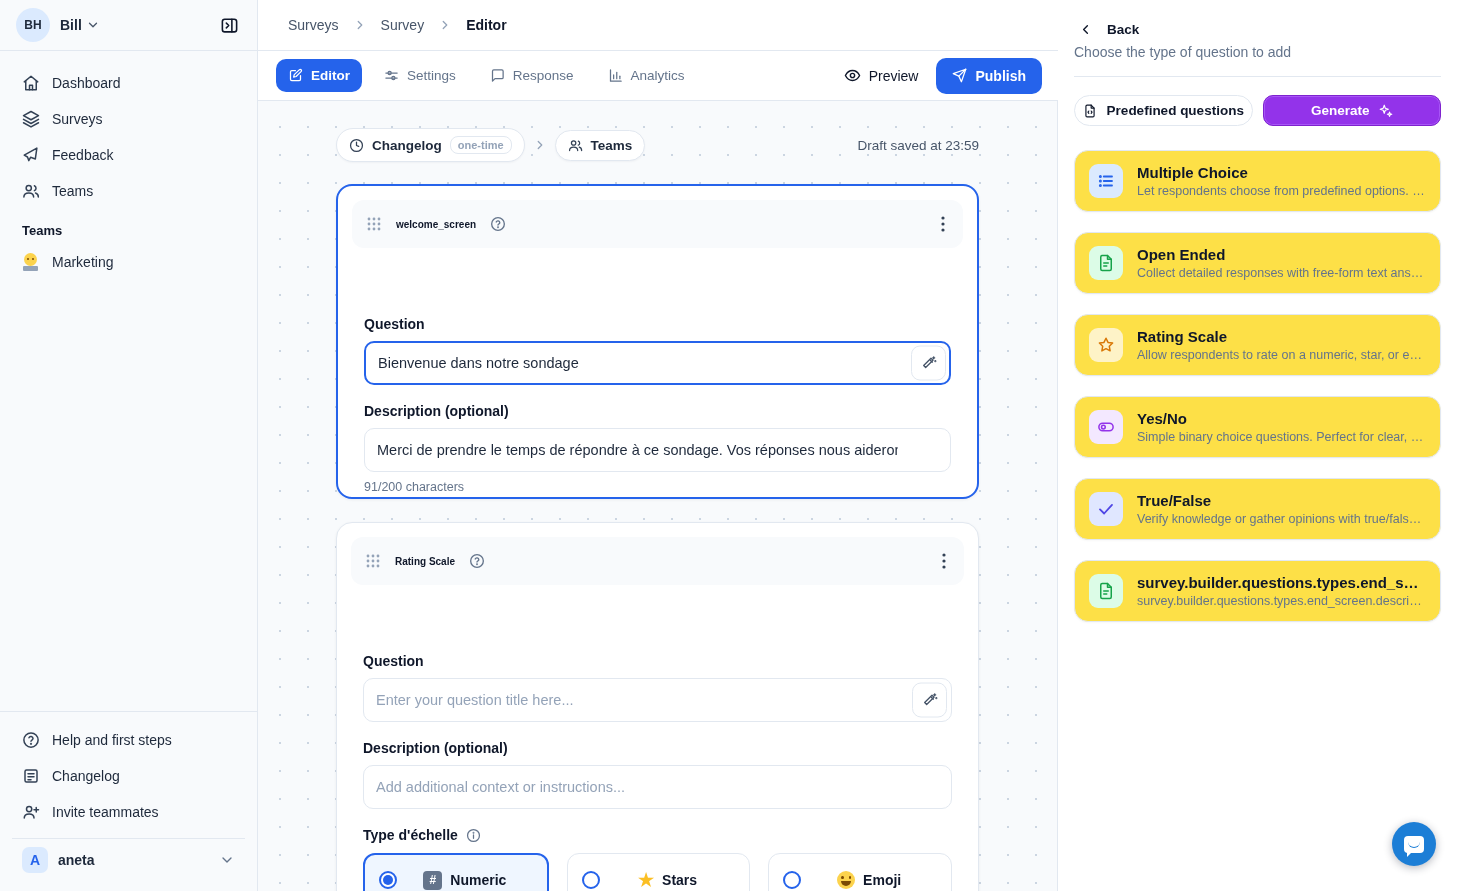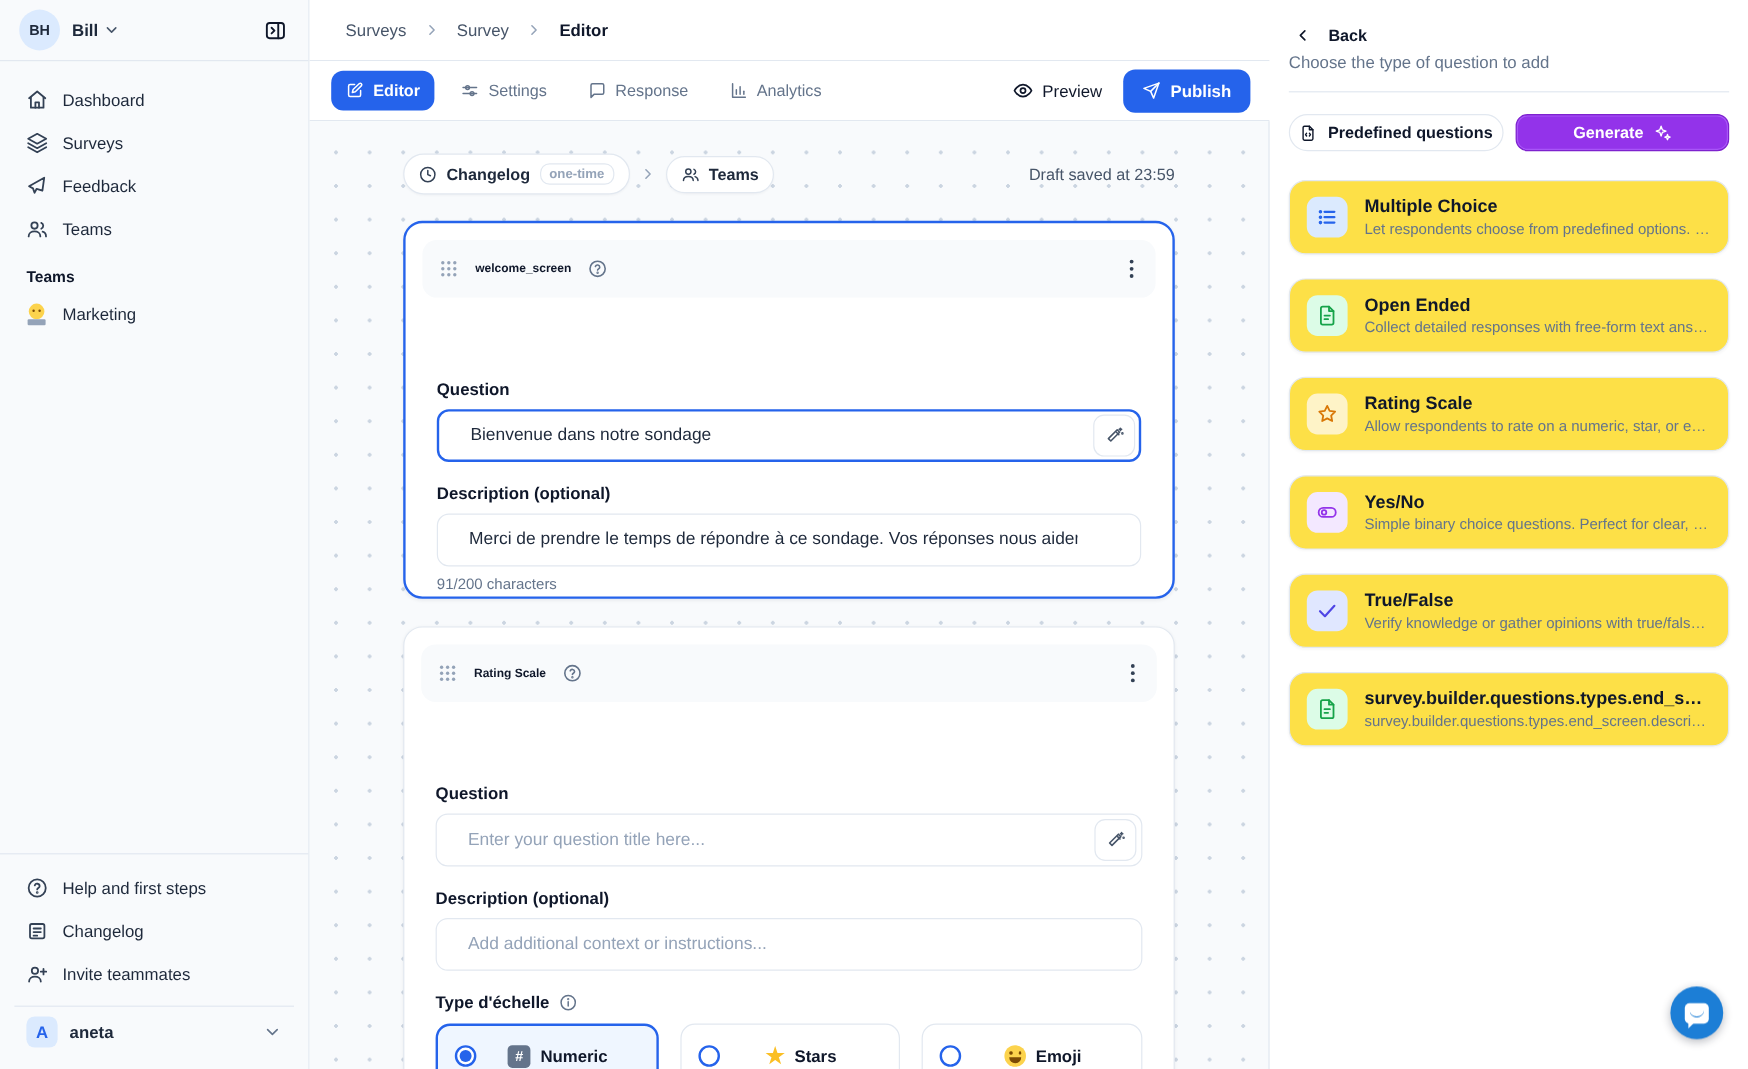--- a/index.html
+++ b/index.html
@@ -56,21 +56,21 @@
   .qcard { background:#fff; border-radius:16px; border:1px solid #e2e8f0; box-shadow:0 1px 3px rgba(15,23,42,.06); }
   .qcard.selected { border:2px solid #2563eb; }
   .welcome-card { margin-top:22px; height:315px; }
   .rating-card { margin-top:23px; height:430px; }
   .qcard-header { margin:14px; background:#f8fafc; border-radius:12px; height:48px; display:flex; align-items:center; padding:0 14px; gap:14px; cursor:grab; }
   .qcard-title { font-size:10px; font-weight:bold; color:#0f172a; }
   .kebab { margin-left:auto; color:#334155; cursor:pointer; padding:4px; }
   .qcard-body { padding:6px 26px 20px 26px; }
   .field-label { font-size:14px; font-weight:bold; color:#0f172a; margin-bottom:9px; display:flex; align-items:center; gap:8px;margin-top:48px; }
   .input-wrap { position:relative; }
-  .text-input { width:100%; height:44px; border:1px solid #e2e8f0; border-radius:10px; background:#fff; font-size:14.5px; color:#1e293b; padding:0 52px 0 26px; font-family:"Liberation Sans", sans-serif; outline:none; }
+  .text-input { width:100%; height:44px; border:1px solid #e2e8f0; border-radius:10px; background:#fff; font-size:14.5px; color:#1e293b; padding:0 52px 0 12px; font-family:"Liberation Sans", sans-serif; outline:none; }
   .text-input.focused { border:2px solid #2563eb; }
   .text-input::placeholder { color:#94a3b8; }
   .wand-btn { position:absolute; right:5px; top:50%; transform:translateY(-50%); width:35px; height:35px; background:#fff; border:1px solid #e2e8f0; border-radius:9px; display:flex; align-items:center; justify-content:center; cursor:pointer; }
   .char-count { font-size:12.5px; color:#64748b; margin-top:8px; }
   .mt18 { margin-top:18px; }
   .scale-row { display:flex; gap:18px; margin-top:10px; }
   .scale-opt { flex:1; height:54px; background:#fff; border:1px solid #e2e8f0; border-radius:12px; display:flex; align-items:center; padding:0 14px; cursor:pointer; }
   .scale-opt.selected { background:#eff6ff; border:2px solid #2563eb; }
   .radio { width:18px; height:18px; border-radius:50%; border:2px solid #2563eb; background:#fff; }
   .radio.checked { border:2px solid #2563eb; position:relative; }

